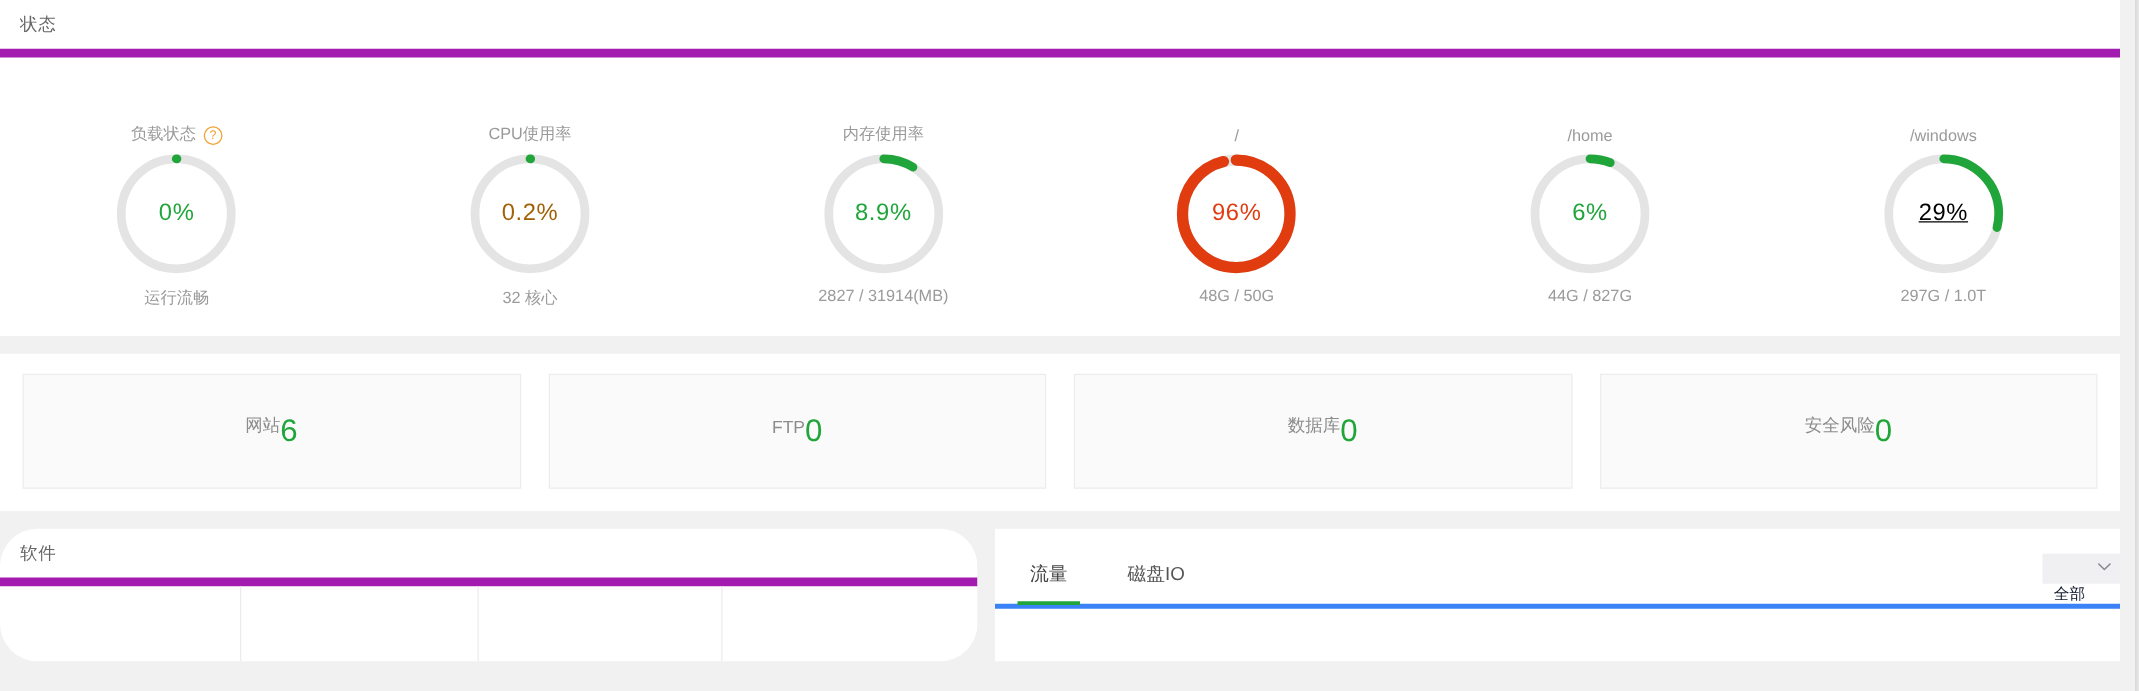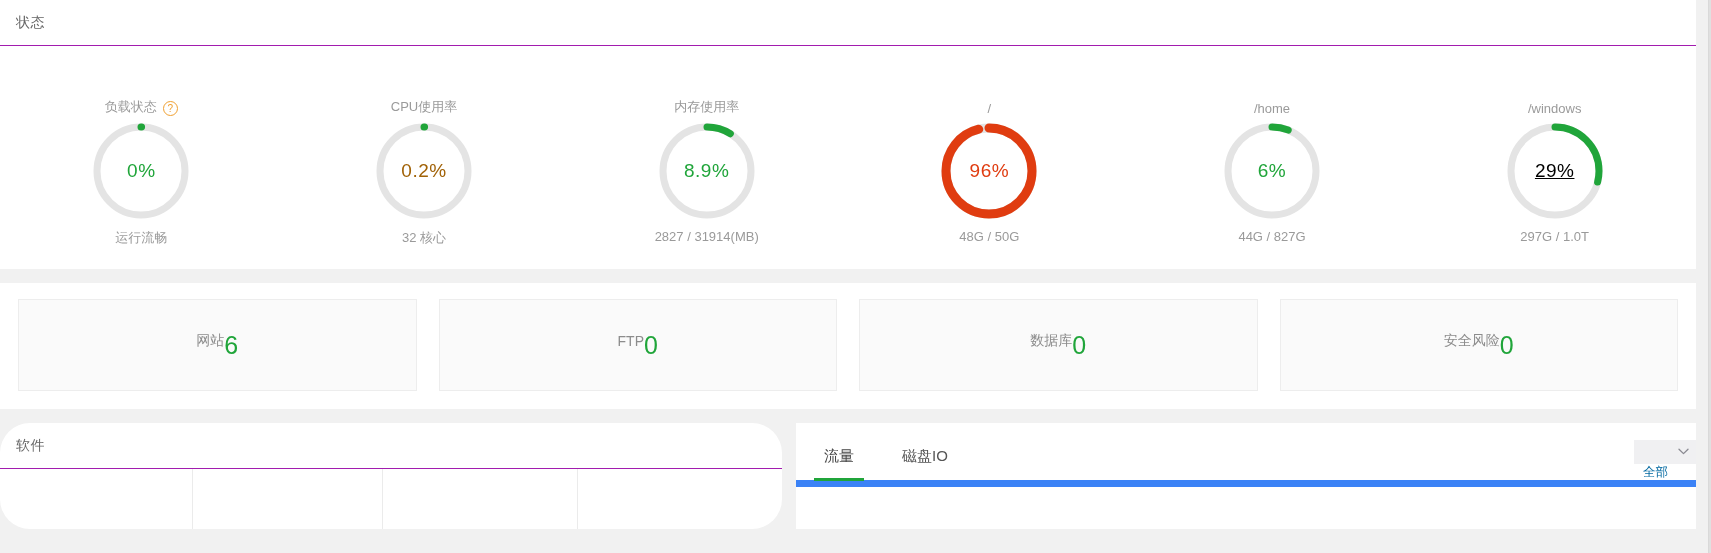--- a/index.html
+++ b/index.html
@@ -37,21 +37,21 @@
   
   .card {
     background: #fff;
     width: 100%;
   }
   .card-head {
     height: 46px;
     display: flex;
     align-items: center;
     padding: 4px 16px;
-    border-bottom: 1px solid #a21caf;
+    border-bottom: 7px solid #a21caf;
   }
   .card-title {
     font-size: 14px;
     color: #666;
     letter-spacing: .5px;
   }
   .gap { height: 14px; background: #f1f1f1; }
 
   
   .gauge-row {
@@ -154,21 +154,21 @@
     height: 100%;
   }
   .sw-col:last-child { border-right: none; }
 
   .tabs-head {
     height: 64px;
     position: relative;
     display: flex;
     align-items: flex-end;
     padding: 0 24px;
-    border-bottom: 7px solid #3b82f6;
+    border-bottom: 4px solid #3b82f6;
   }
   .tab {
     font-size: 15px;
     color: #555;
     padding: 0 4px 14px 4px;
     margin-right: 40px;
     position: relative;
     cursor: pointer;
   }
   .tab.active { color: #444; }
@@ -185,21 +185,21 @@
     height: 24px;
     min-width: 62px;
     background: #f0f0f2;
     display: flex;
     align-items: center;
     justify-content: space-between;
     padding: 0 7px 0 9px;
     gap: 10px;
     cursor: pointer;
   }
-  .select-text { font-size: 12.5px; color: #0369a1; margin-top: 40px; }
+  .select-text { font-size: 12.5px; color: #0f172a; margin-top: 40px; }
   .chev { color: #8a8a92; font-size: 11px; line-height: 1; transform: translateY(-1px); }
   .tabs-body { height: 20px; background: #fff; }
 </style>
 </head>
 <body>
 
 <div class="page">
 
   <div class="content">
 

